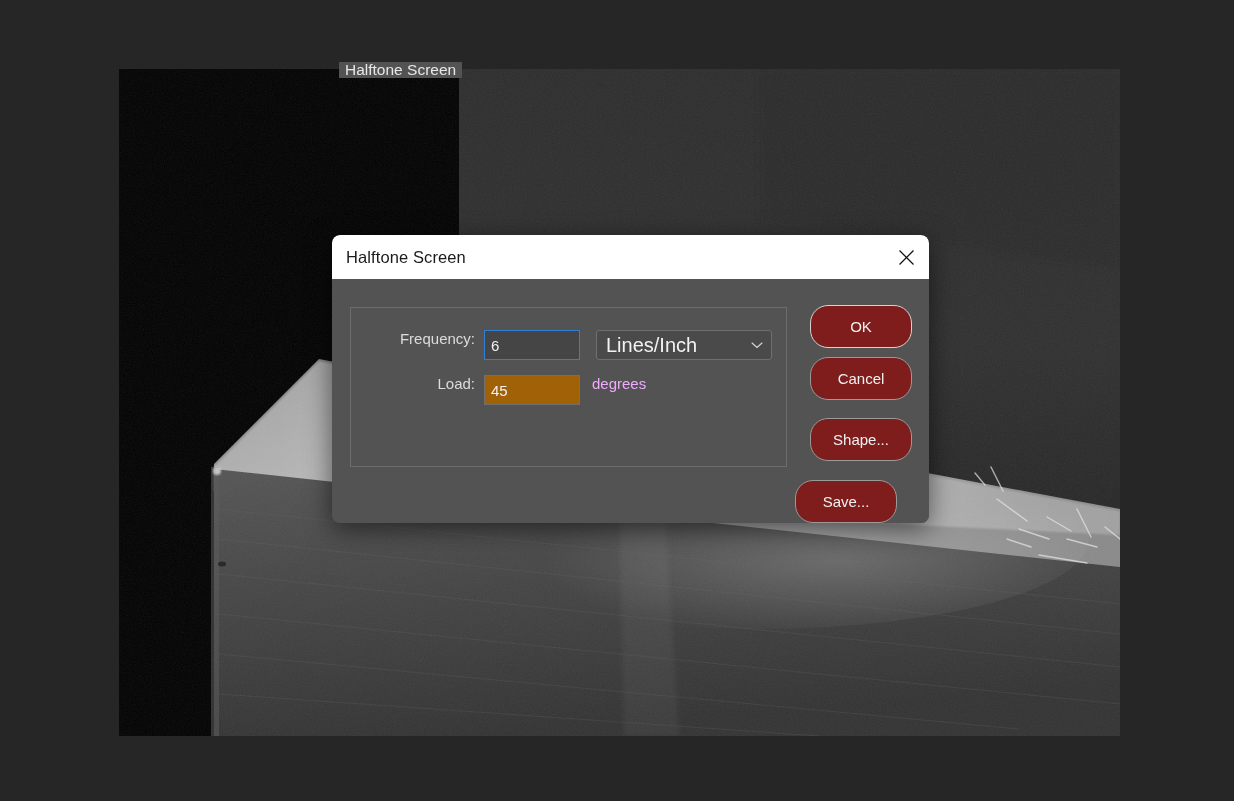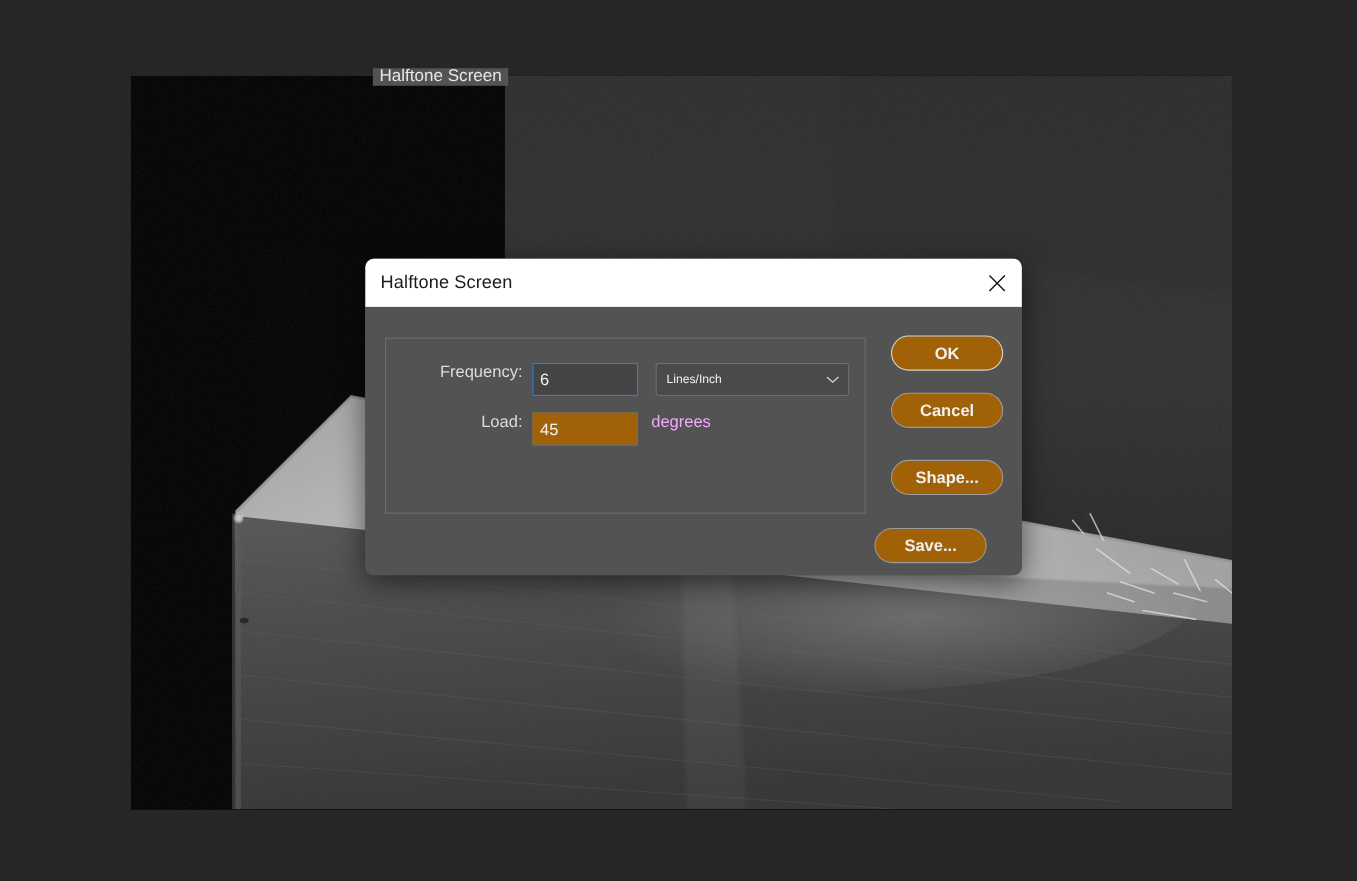--- a/index.html
+++ b/index.html
@@ -135,21 +135,21 @@
   }
 
   .select {
     position: relative;
     box-sizing: border-box;
     height: 30px;
     background: #4a4a4a;
     border: 1px solid #6f6f6f;
     border-radius: 3px;
     color: #f2f2f2;
-    font-size: 11px;
+    font-size: 20px;
     line-height: 28px;
     padding-left: 9px;
     white-space: nowrap;
   }
   .select .chev {
     position: absolute;
     right: 8px;
     top: 0;
     height: 28px;
     display: flex;
@@ -174,33 +174,32 @@
     white-space: nowrap;
   }
   #units-select { width: 176px; margin-left: 16px; }
   #shape-select { width: 112px; margin-left: 9px; }
 
   
   .btn {
     position: absolute;
     box-sizing: border-box;
     width: 102px;
-    height: 32px;
+    height: 43px;
     border-radius: 18px;
     border: 1px solid #9a9a9a;
-    background: #a16207;
+    background: #7f1d1d;
     color: #f0f0f0;
     font-size: 15px;
     font-family: "Liberation Sans", sans-serif;
     display: flex;
     align-items: center;
     justify-content: center;
     cursor: default;
     white-space: nowrap;
-    font-weight: bold;
   }
   .btn.primary { border: 1px solid #d4d4d4; }
 
   #btn-ok     { left: 810px; top: 305px; }
   #btn-cancel { left: 810px; top: 357px; }
   #btn-load   { left: 810px; top: 418px; }
   #btn-save   { left: 795px; top: 470px; margin-top: 10px; }
 </style>
 </head>
 <body>

